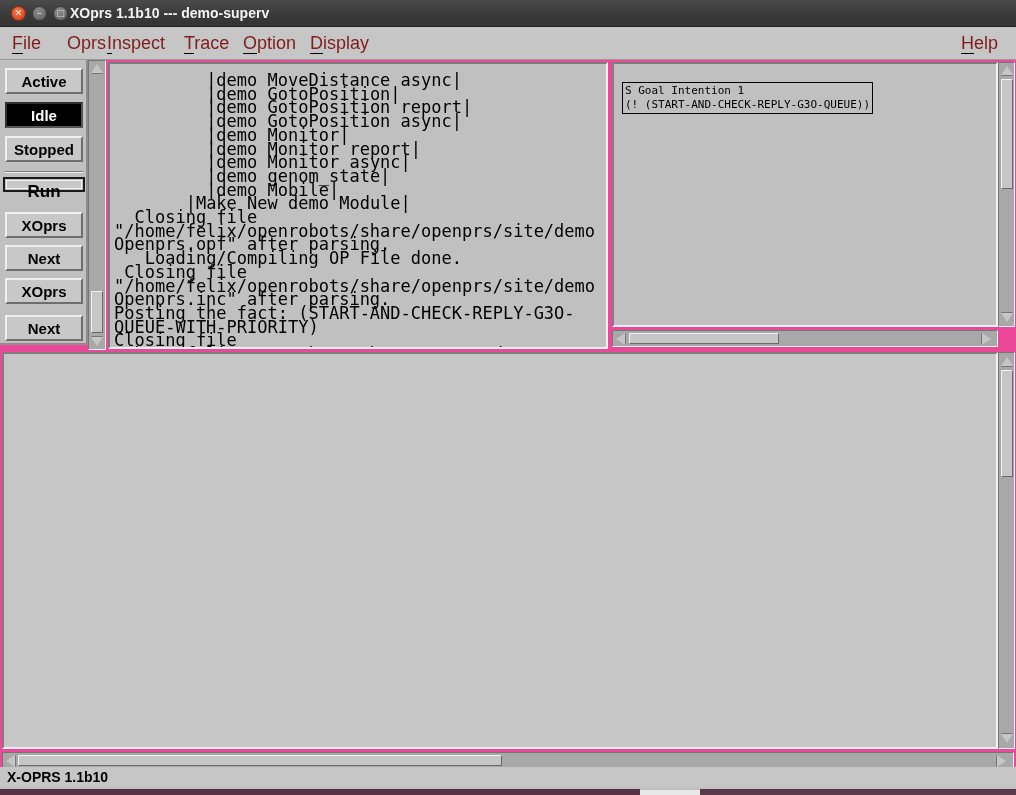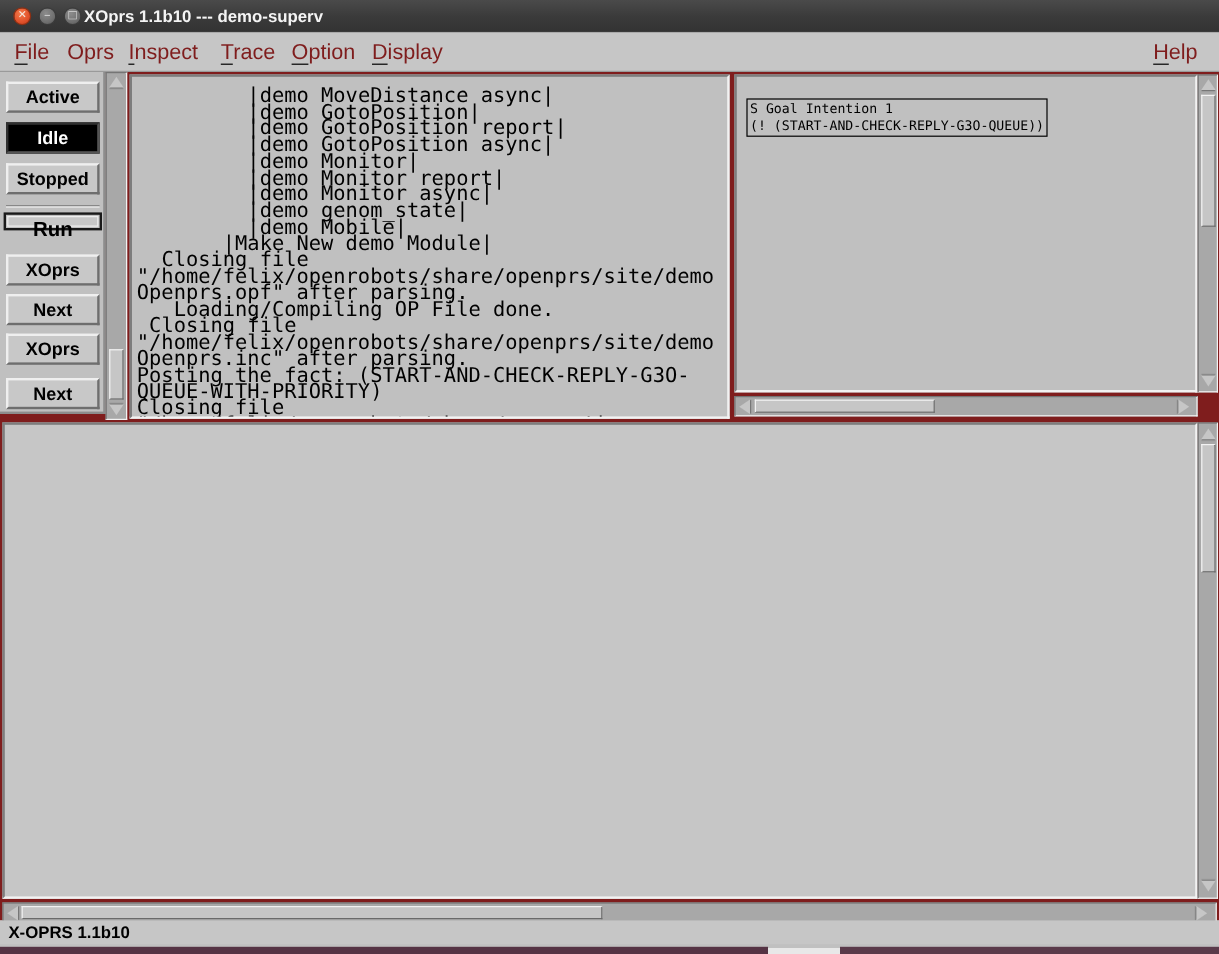--- a/index.html
+++ b/index.html
@@ -142,21 +142,21 @@
     border-bottom: 1px solid #000;
   }
 
   
   .client {
     position: absolute;
     left: 0;
     top: 60px;
     width: 1016px;
     height: 707px;
-    background: #7f1d1d;
+    background: #ec4899;
   }
 
   
   .ctrl-panel {
     position: absolute;
     left: 0;
     top: 0;
     width: 88px;
     height: 285px;
     background: #c0c0c0;
@@ -385,21 +385,21 @@
       <span>–</span>
     </div>
     <div class="wbtn wbtn-max">
       <span>□</span>
     </div>
     <div class="win-title">XOprs 1.1b10 --- demo-superv</div>
   </div>
 
   <div class="menubar">
     <div class="menu-item" style="left:12px"><span class="mn">F</span>ile</div>
-    <div class="menu-item" style="left:56px">Oprs</div>
+    <div class="menu-item" style="left:67px">Oprs</div>
     <div class="menu-item" style="left:107px"><span class="mn">I</span>nspect</div>
     <div class="menu-item" style="left:184px"><span class="mn">T</span>race</div>
     <div class="menu-item" style="left:243px"><span class="mn">O</span>ption</div>
     <div class="menu-item" style="left:310px"><span class="mn">D</span>isplay</div>
     <div class="menu-item" style="left:961px"><span class="mn">H</span>elp</div>
   </div>
 
   <div class="client">
 
     <div class="ctrl-panel">

